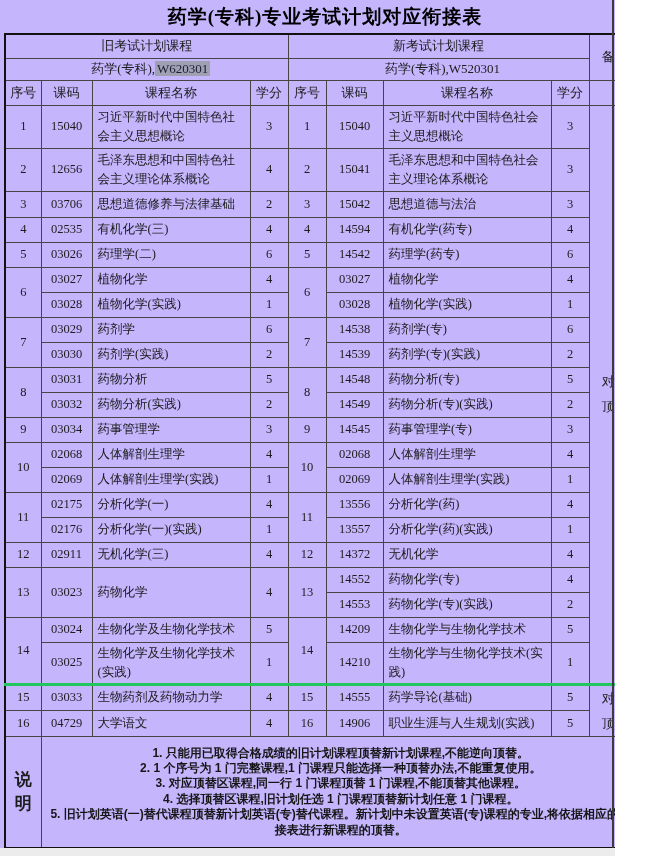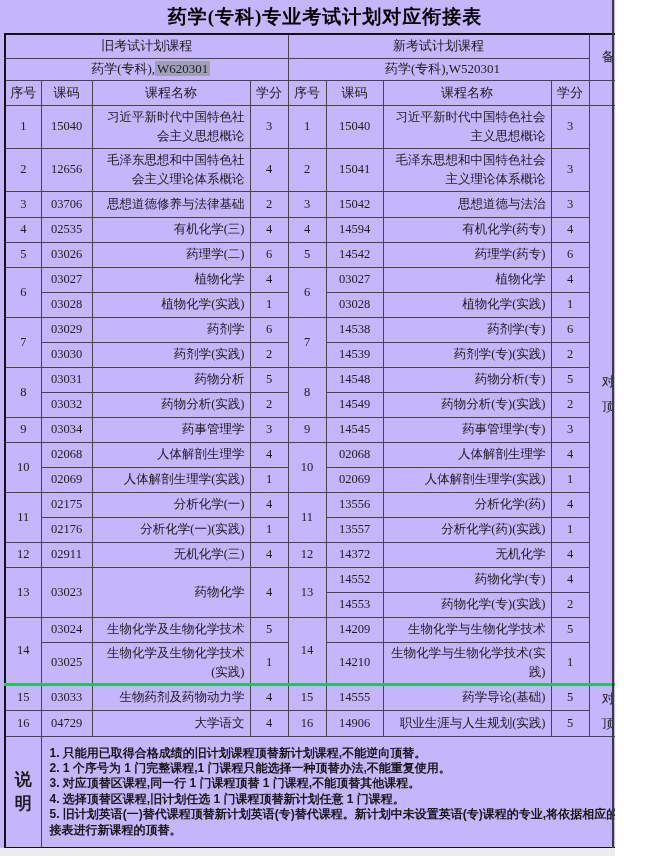--- a/index.html
+++ b/index.html
@@ -4,31 +4,31 @@
 <style>
   html,body{margin:0;padding:0;background:#fff;}
   .page{position:relative;width:615px;height:856px;background:#c4b5fd;overflow:hidden;
         font-family:"Liberation Serif","DejaVu Serif",serif;color:#1c1c1c;}
   .doc-title{position:absolute;top:4px;left:0;width:650px;text-align:center;
         font-size:19px;font-weight:bold;letter-spacing:1px;color:#000;}
   table.plan{position:absolute;left:4px;top:33px;width:636px;border-collapse:collapse;
         table-layout:fixed;border:2px solid #121212;}
   td{border:1px solid #454545;text-align:center;vertical-align:middle;
         font-size:12.5px;padding:0;overflow:hidden;}
-  td.name{text-align:right;padding:1px 5px;line-height:19px;}
+  td.name{text-align:left;padding:1px 5px;line-height:19px;}
   .hdr{font-family:"Liberation Sans","DejaVu Sans",sans-serif;font-size:13px;}
   .sub{font-size:13px;padding-left:8px;}
   tr.rh24{height:24px;} tr.rh22{height:22px;} tr.rh25{height:25px;}
   tr.rh26{height:26px;} tr.rh43{height:43px;} tr.rh42{height:42px;} tr.rhN{height:112px;}
   tr.sec td{border-top:3px solid #22c55e;}
   .hl{background:#9fa1b3;color:#1d1d33;padding:0 2px;}
   .stack2{width:2em;margin:0 auto;word-break:break-all;line-height:25px;font-size:13px;}
   .stack1{width:1em;margin:4px auto;word-break:break-all;line-height:24px;font-size:17px;
         font-weight:bold;font-family:"Liberation Sans","DejaVu Sans",sans-serif;}
-  td.notes{ text-align:left;vertical-align:middle;padding:3px 8px;
+  td.notes{ text-align:center;vertical-align:middle;padding:3px 8px;
         font-family:"Liberation Sans","DejaVu Sans",sans-serif;
         font-weight:bold;font-size:12px;line-height:15.4px;color:#161616;}
   .right-edge{position:absolute;top:0;right:1px;width:2px;height:856px;background:#3b3b3b;}
   .bottom-strip{position:absolute;left:0;bottom:0;width:650px;height:8px;background:#ececec;}
 </style>
 </head>
 <body>
 
 <div class="page">
   <div class="doc-title">药学(专科)专业考试计划对应衔接表</div>

